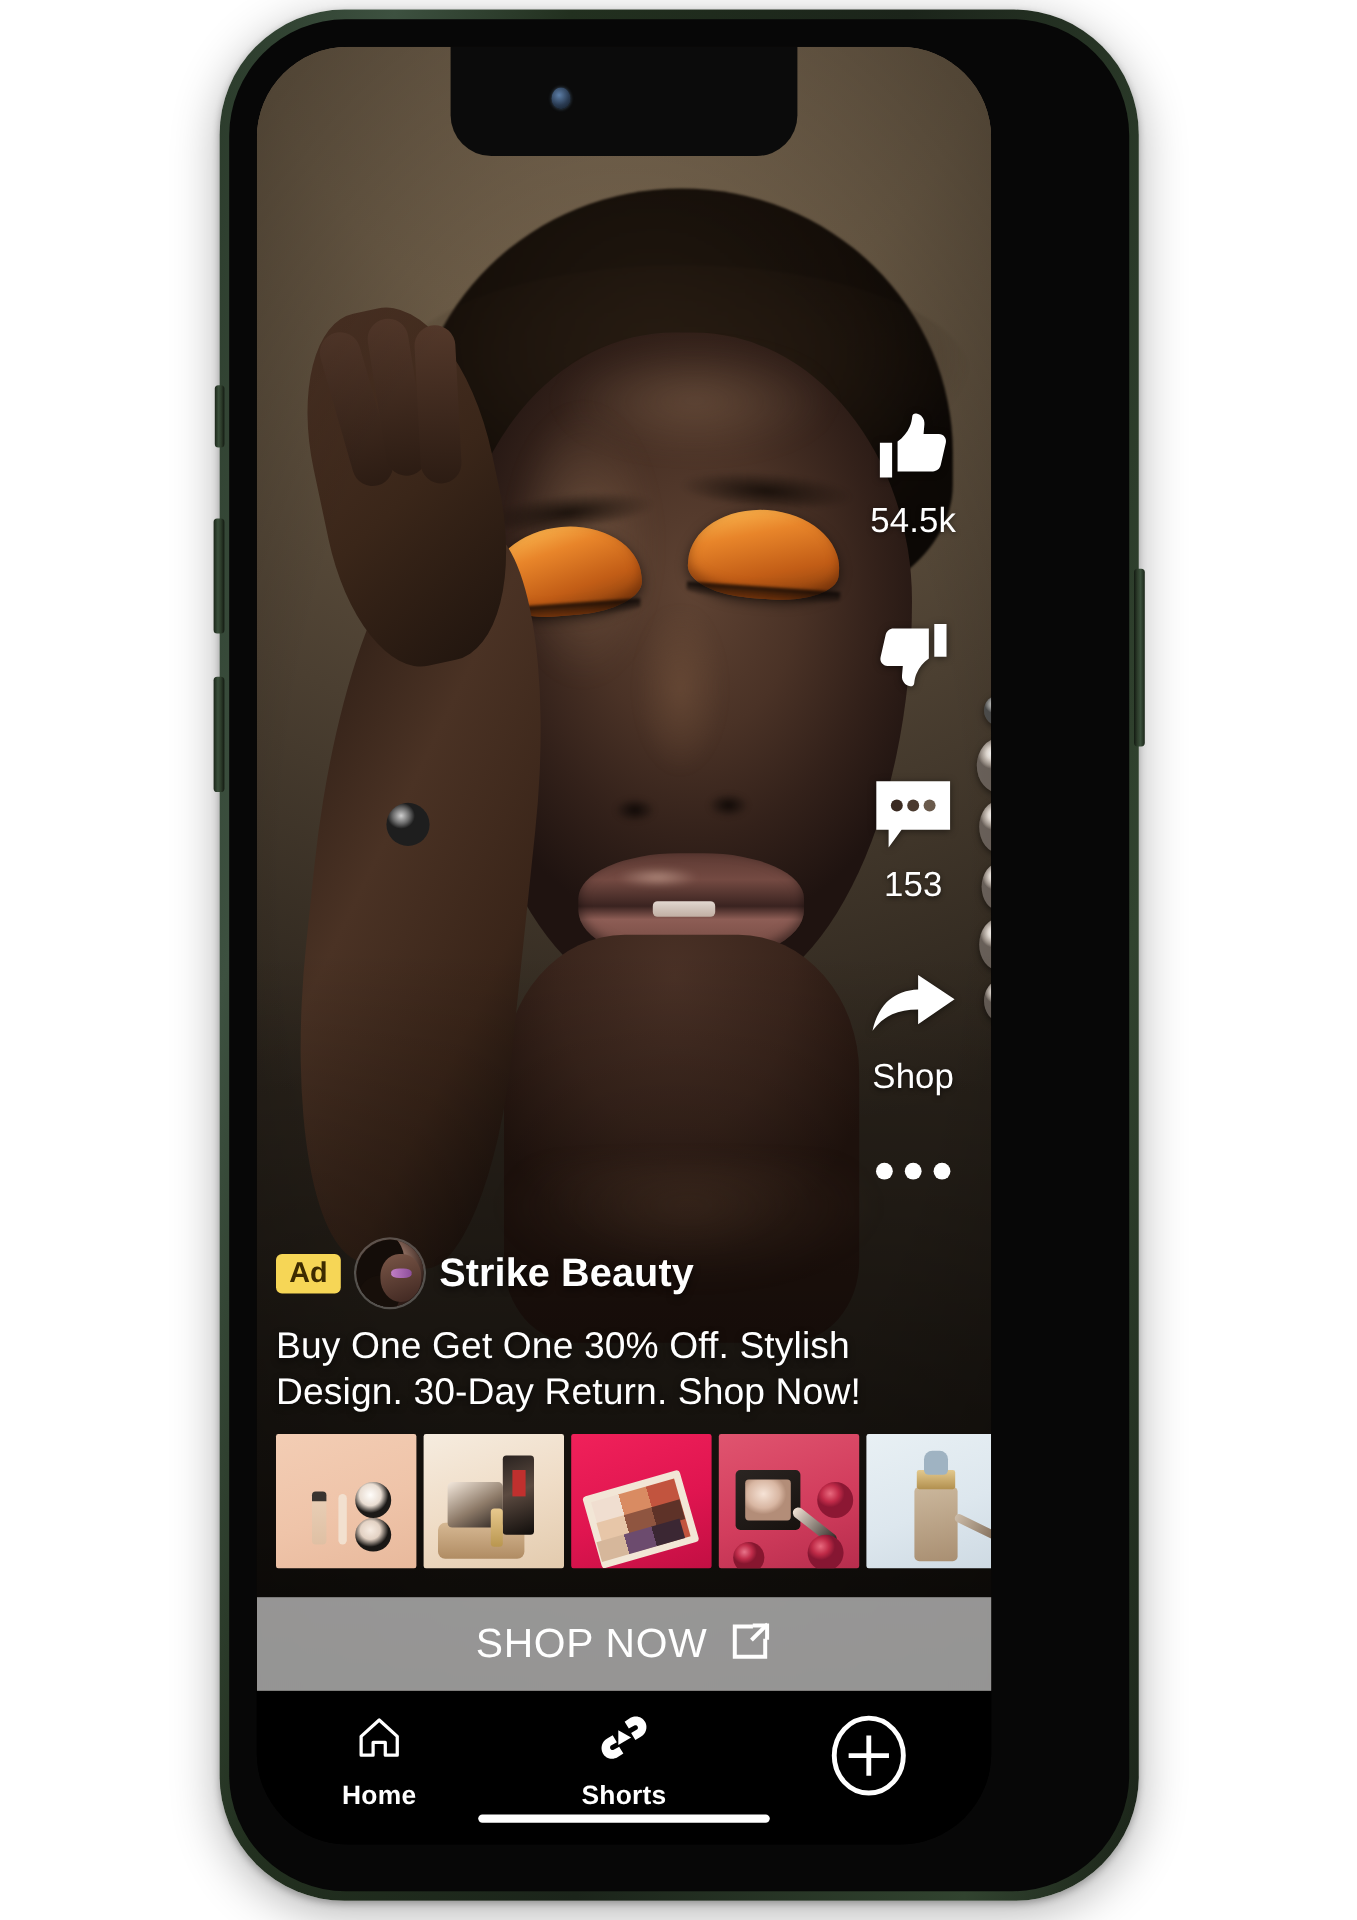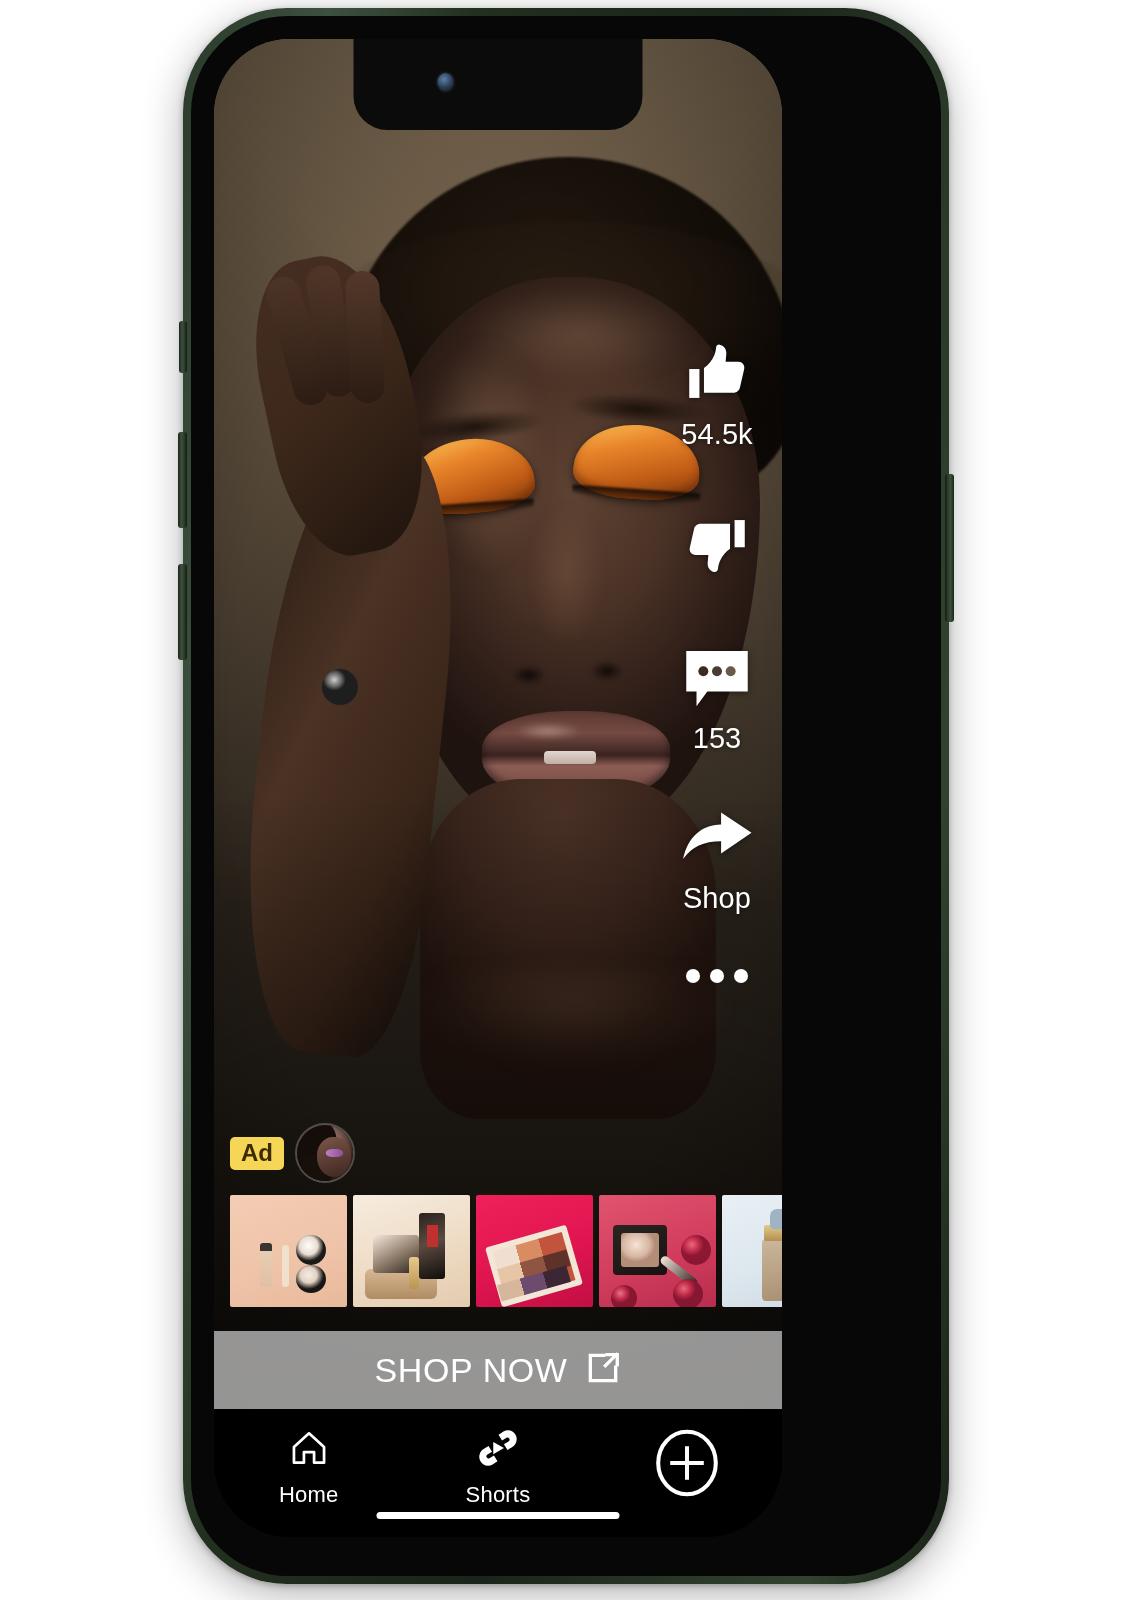--- a/index.html
+++ b/index.html
@@ -23,21 +23,21 @@
   #bezel {
     position: absolute;
     left: 8px; top: 8px; right: 8px; bottom: 8px;
     border-radius: 97px;
     background: #070707;
   }
   
   #screen {
     position: absolute;
     left: 31px; top: 31px;
-    width: 568px; height: 1498px;
+    width: 612px; height: 1498px;
     border-radius: 76px;
     overflow: hidden;
     background: #000;
   }
 
   
   .btn-side {
     position: absolute;
     background: linear-gradient(90deg,#1b2619 0%, #3b503c 40%, #2b3a29 70%, #131a12 100%);
     border-radius: 3px;
@@ -302,21 +302,21 @@
   }
 
   
   #tabbar {
     position:absolute; left:0; right:0; bottom:0;
     height: 128px; background: #000;
     display:flex; align-items:flex-start; z-index: 30;
     padding-top: 18px;
   }
   .tab { flex:1; display:flex; flex-direction:column; align-items:center; gap: 9px; }
-  .tab-label { color:#fff; font-size: 22px; letter-spacing:.2px; }
+  .tab-label { color:#fff; font-size: 22px; letter-spacing:.2px;font-weight:bold; }
   #home-indicator {
     position:absolute; left:50%; transform:translateX(-50%); bottom: 18px;
     width: 243px; height: 7px; border-radius: 4px; background:#fff;
     z-index: 31;
   }
 </style>
 </head>
 <body>
 
 <div id="device">
@@ -437,22 +437,24 @@
       <div id="ad-block">
 
         <div id="ad-header">
           <span id="ad-badge">Ad</span>
           <span id="ad-avatar">
             <span class="av-hair"></span>
               <span class="av-hair2"></span>
             <span class="av-face"></span>
               <span class="av-eye"></span>
           </span>
-        </div>
-
+          <span id="ad-title">Strike Beauty</span>
+        </div>
+
+        <div id="ad-desc">Buy One Get One 30% Off. Stylish Design. 30-Day Return. Shop Now!</div>
 
         <div id="thumbs">
 
           <div class="thumb t1">
             <span class="obj" style="left:30px;top:48px;width:12px;height:44px;border-radius:3px;background:linear-gradient(180deg,#3a3430 0%,#3a3430 18%,#e8cdb4 19%,#dfc0a4 100%);"></span>
             <span class="obj" style="left:52px;top:50px;width:7px;height:42px;border-radius:4px;background:#f2e0cf;"></span>
             <span class="obj" style="left:66px;top:40px;width:30px;height:30px;border-radius:50%;background:radial-gradient(50% 50% at 42% 36%,#fffdfa,#e9ddd2 60%,#1c1a18 100%);"></span>
             <span class="obj" style="left:66px;top:70px;width:30px;height:28px;border-radius:50%;background:radial-gradient(50% 50% at 42% 36%,#f7ece2,#e3d2c4 55%,#191715 100%);"></span>
           </div>
 

